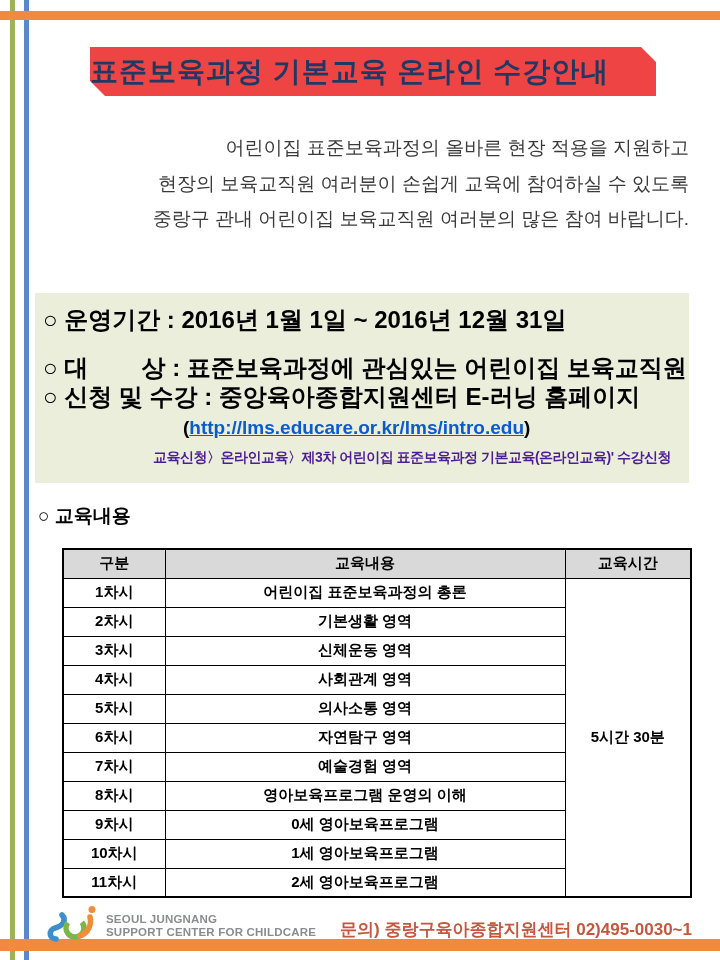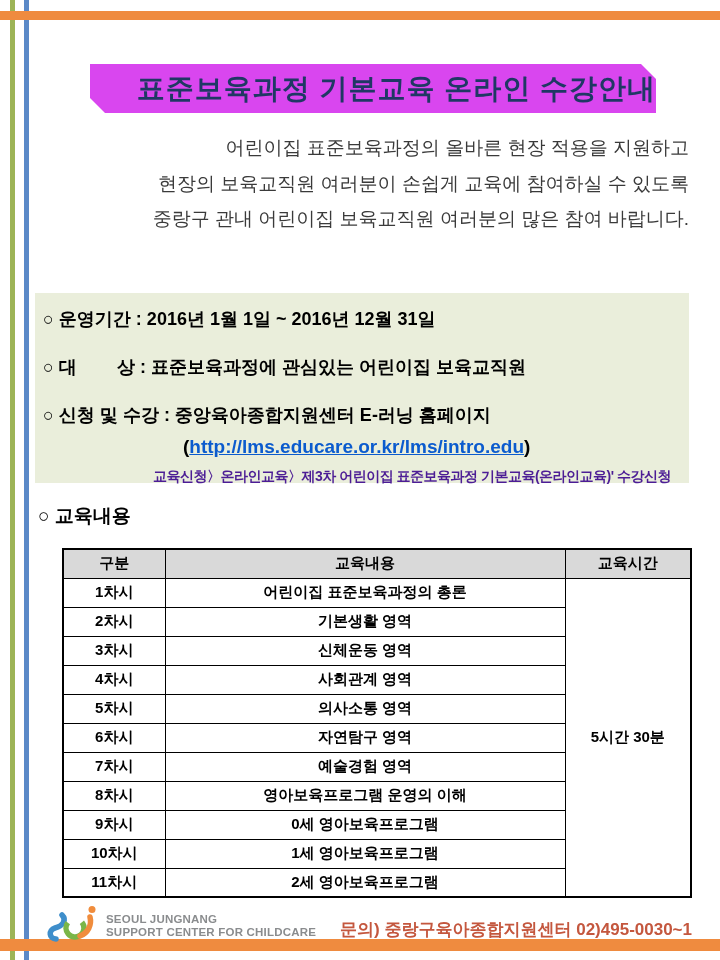--- a/index.html
+++ b/index.html
@@ -14,44 +14,44 @@
   
   .stripe { position: absolute; top: 0; bottom: 0; width: 5px; }
   .stripe-green { left: 10px; background: #9db456; }
   .stripe-blue  { left: 24px; background: #5b89c7; }
   .bar { position: absolute; left: 0; right: 0; background: #ef8b3f; }
   .bar-top { top: 11px; height: 9px; }
   .bar-bottom { top: 939px; height: 12px; }
 
   
   .title-box {
-    position: absolute; left: 90px; top: 64px; width: 566px; height: 49px;
-    background: #d946ef;
+    position: absolute; left: 90px; top: 47px; width: 566px; height: 49px;
+    background: #ef4444;
     clip-path: polygon(0 0, calc(100% - 15px) 0, 100% 15px, 100% 100%, 15px 100%, 0 calc(100% - 15px));
-    text-align: right; line-height: 49px;
+    text-align: left; line-height: 49px;
     font-size: 28px; font-weight: bold; color: #1f3864; letter-spacing: 1px;
   }
 
   
   .intro {
     position: absolute; left: 35px; top: 130px; width: 654px;
     text-align: right; font-size: 19px; line-height: 35.5px; color: #3a3a3a;
   }
 
   
   .info-box {
     position: absolute; left: 35px; top: 293px; width: 654px; height: 190px;
     background: #eaeedb; padding: 14px 10px 0 8px;
   }
   .info-line {
-    font-size: 18px; font-weight: bold; color: #000;
+    font-size: 24px; font-weight: bold; color: #000;
     white-space: pre; line-height: 25px;
   }
   .info-line.l1 { margin-bottom: 23px; }
-  .info-line.l2 { margin-bottom: 23px; }
+  .info-line.l2 { margin-bottom: 4px; }
   .info-line.l3 { margin-bottom: 8px; }
   .link-line { padding-left: 140px; font-size: 19px; font-weight: bold; color: #000; margin-bottom: 10px; }
   .link-line a { color: #0b5bce; text-decoration: underline; }
   .breadcrumb {
     padding-left: 110px; font-size: 14px; color: #4c1d95; font-weight: bold;
     letter-spacing: -0.5px;
   }
 
   
   .section-heading {

